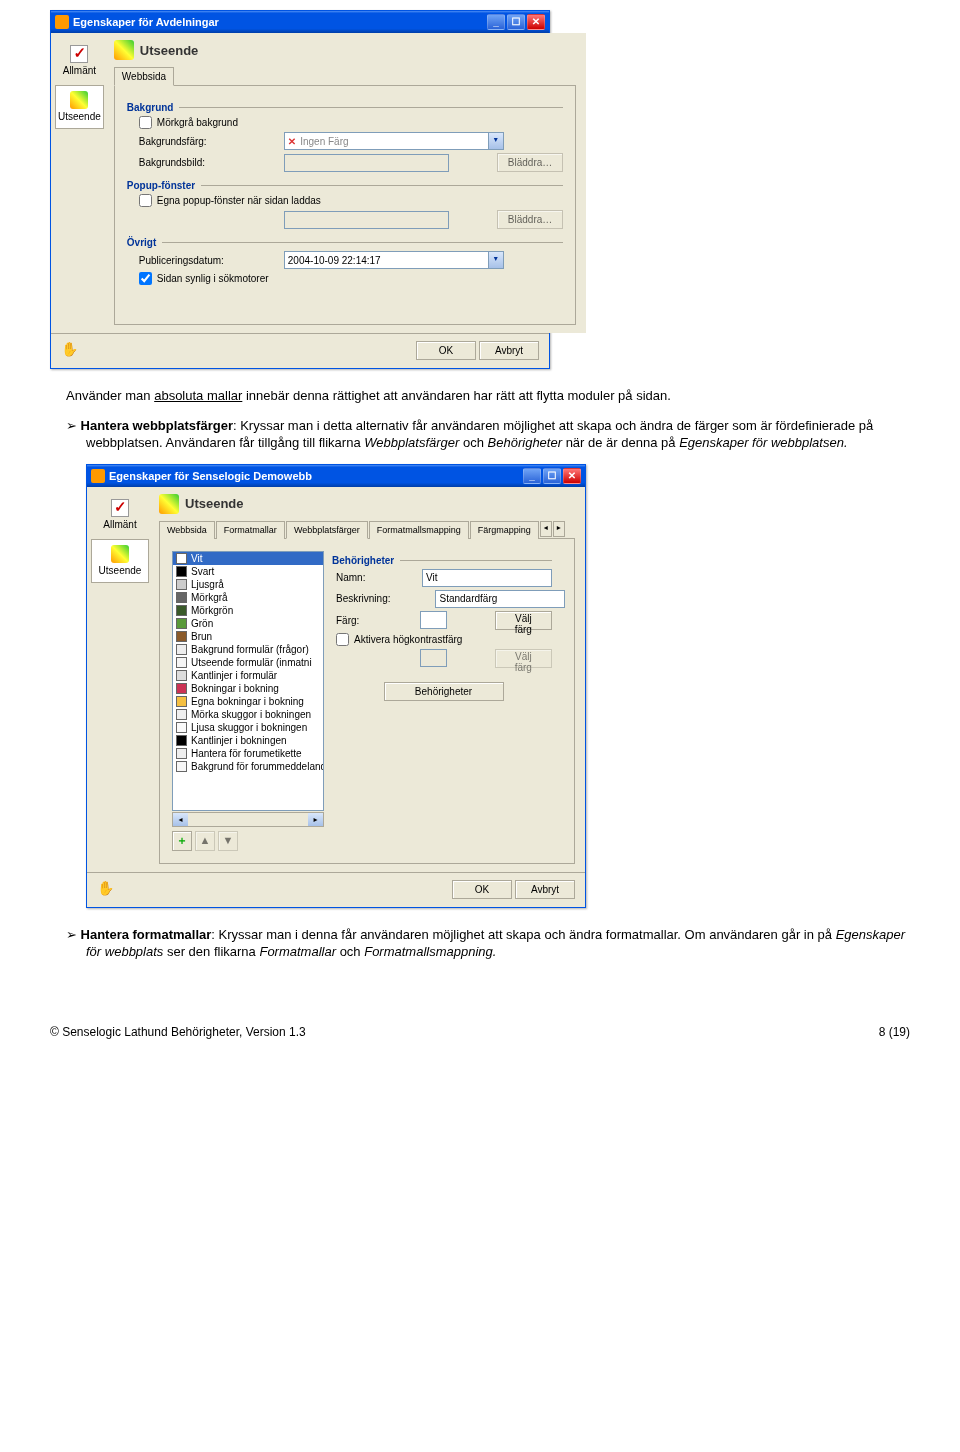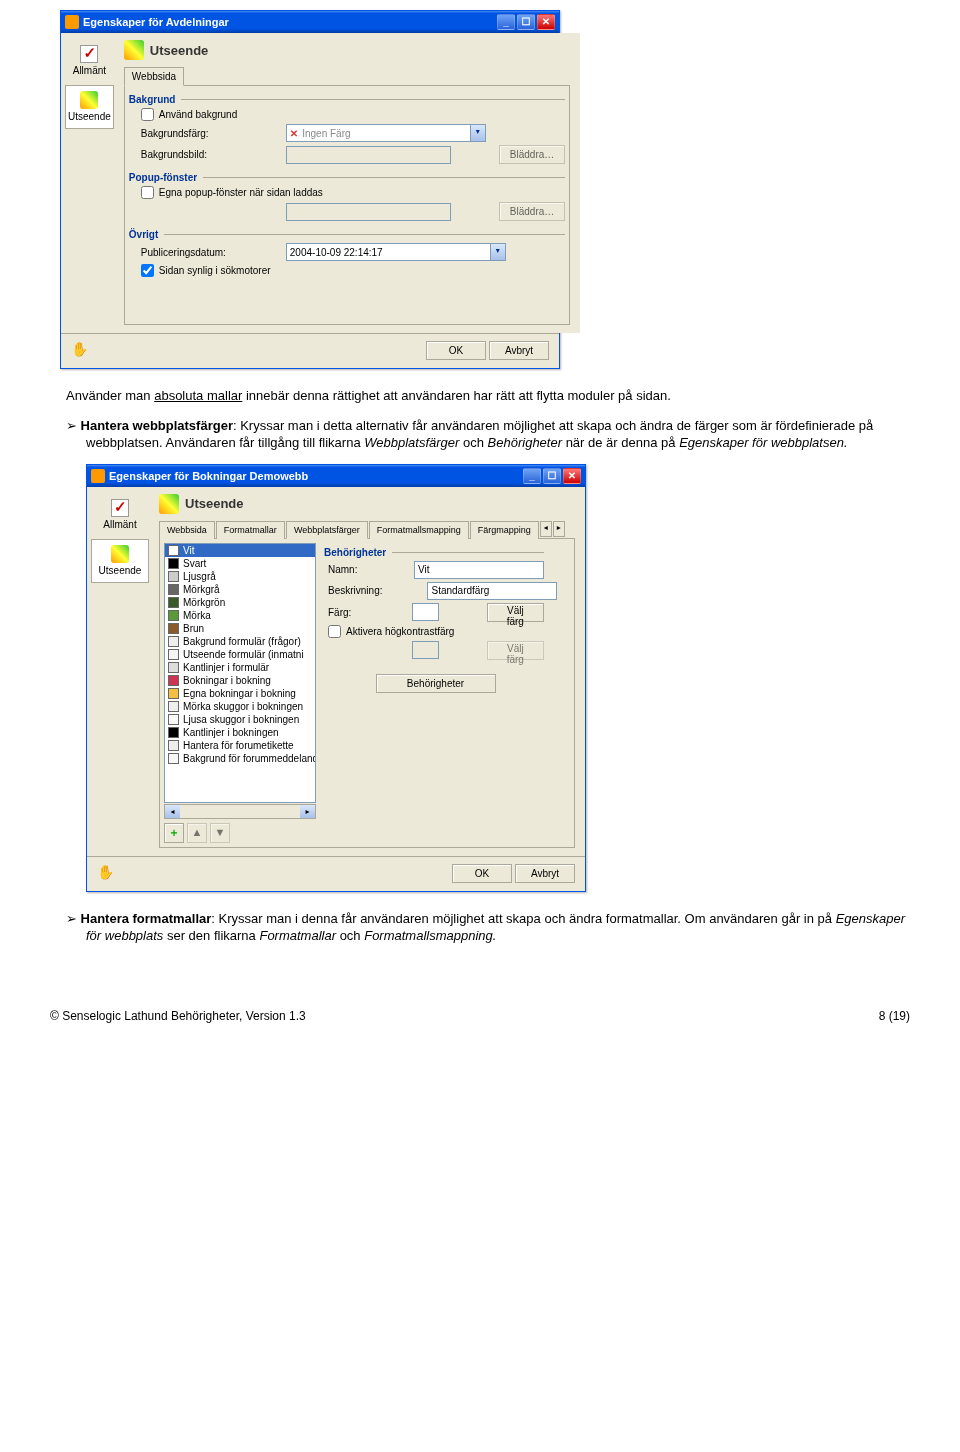--- a/index.html
+++ b/index.html
@@ -20,21 +20,21 @@
 .nicon.check { background: #fff; border: 1px solid #999; position: relative; }
 .nicon.check:after { content:"✓"; color:#c00; font-weight:bold; position:absolute; left:2px; top:-2px; font-size:15px; }
 .nicon.brush { background: linear-gradient(45deg,#f90,#ff3 50%,#3c3); border-radius: 3px; }
 .mainpane { flex: 1; background: #ece9d8; padding: 7px 10px 8px 6px; position: relative; }
 .paneheader { display: flex; align-items: center; margin-bottom: 6px; font-size: 13px; font-weight: bold; color: #333; }
 .paneheader .picon { width: 20px; height: 20px; margin-right: 6px; background: linear-gradient(45deg,#f90,#ff3 50%,#3c3); border-radius: 3px; }
 .tabrow { display: flex; position: relative; bottom: -1px; z-index: 2; font-size: 10px; }
 .tab { background: #ece9d8; border: 1px solid #aca899; border-bottom: none; padding: 3px 7px; margin-right: 1px; }
 .tab.sel { background: #ece9d8; position: relative; border-bottom: 1px solid #ece9d8; }
 .tabscroll { width: 12px; height: 16px; background: #ece9d8; border: 1px solid #aca899; text-align: center; line-height: 12px; font-size: 8px; margin-right: 1px; }
-.tabpane { border: 1px solid #aca899; background: #ece9d8; padding: 4px; min-height: 240px; font-size: 10px; }
+.tabpane { border: 1px solid #aca899; background: #ece9d8; padding: 12px; min-height: 240px; font-size: 10px; }
 .grouplabel { color: #003399; font-weight: bold; font-size: 10px; margin: 4px 0 2px; display: flex; align-items: center; }
 .grouplabel:after { content:""; flex:1; height:1px; background:#aca899; margin-left:6px; }
 .formrow { display: flex; align-items: center; margin: 3px 0 3px 12px; gap: 45px; }
 .formrow label { width: 100px; font-size: 10px; }
 .txt { background: #fff; border: 1px solid #7f9db9; height: 18px; padding: 1px 3px; font-size: 10px; }
 .txt.disabled { background: #ece9d8; color: #888; }
 .btn { background: #ece9d8; border: 1px solid #aca899; padding: 1px 10px; font-size: 10px; height: 19px; margin-left: 3px; box-shadow: inset 1px 1px #fff; }
 .chk { display: flex; align-items: center; margin: 3px 0 3px 12px; font-size: 10px; }
 .chk input { margin-right: 5px; }
 .dropdown { background:#fff; border:1px solid #7f9db9; height:18px; display:flex; align-items:center; font-size:10px; }
@@ -57,21 +57,21 @@
 .dlgfoot .hand:before { content:"✋"; color:#003399; font-size:14px; }
 .para { font-family: Verdana, Arial, sans-serif; font-size: 13px; line-height:1.35; margin: 10px 0 12px 36px; text-indent:-20px; }
 .para.first { margin-left: 36px; }
 .bull:before { content:"➢ "; font-family: Arial; }
 .underline { text-decoration: underline; }
 .footer { display:flex; justify-content:space-between; font-size:12px; margin-top:60px; padding-top:4px; }
 </style>
 </head>
 <body>
 
-<div class="dlg" style="margin-left:10px;">
+<div class="dlg" style="margin-left:0;">
   <div class="titlebar">
     <span class="ticon"></span>
     <span class="ttitle">Egenskaper för Avdelningar</span>
     <div class="winbtns">
       <div class="winbtn min">_</div>
       <div class="winbtn max">☐</div>
       <div class="winbtn close">✕</div>
     </div>
   </div>
   <div class="dlgbody">
@@ -90,25 +90,25 @@
         <span class="picon"></span>
         <span>Utseende</span>
       </div>
       <div class="tabrow">
         <div class="tab sel">Webbsida</div>
       </div>
       <div class="tabpane">
         <div class="grouplabel">Bakgrund</div>
         <div class="chk">
             <input type="checkbox" style="">
-            <span>Använd bakgrund</span>
+            <span>Mörkgrå bakgrund</span>
           </div>
         <div class="formrow">
           <label>Bakgrundsfärg:</label>
-          <div class="dropdown" style="width:200px">
+          <div class="dropdown" style="width:220px">
             <span class="nofill">Ingen Färg</span>
             <div class="ddarrow">▾</div>
           </div>
         </div>
         <div class="formrow">
           <label>Bakgrundsbild:</label>
           <input class="txt disabled" style="width: 165px;">
           <button class="btn" style="opacity:.6">Bläddra…</button>
         </div>
 
@@ -149,21 +149,21 @@
   <span>Använder man </span><span class="underline">absoluta mallar</span><span> innebär denna rättighet att användaren har rätt att flytta moduler på sidan.</span>
 </p>
 
 <p class="para bull">
   <b>Hantera webbplatsfärger</b><span>: Kryssar man i detta alternativ får användaren möjlighet att skapa och ändra de färger som är fördefinierade på webbplatsen. Användaren får tillgång till flikarna </span><i>Webbplatsfärger</i><span> och </span><i>Behörigheter</i><span> när de är denna på </span><i>Egenskaper för webbplatsen.</i>
 </p>
 
 <div class="dlg" style="margin-left:36px;">
   <div class="titlebar">
     <span class="ticon"></span>
-    <span class="ttitle">Egenskaper för Bokningar Demowebb</span>
+    <span class="ttitle">Egenskaper för Senselogic Demowebb</span>
     <div class="winbtns">
       <div class="winbtn min">_</div>
       <div class="winbtn max">☐</div>
       <div class="winbtn close">✕</div>
     </div>
   </div>
   <div class="dlgbody">
     <div class="sidenav">
       <div class="navitem">
         <span class="nicon check"></span>
@@ -201,21 +201,21 @@
                   <span class="swatch" style="background: rgb(204, 204, 204);"></span>
                   <span>Ljusgrå</span>
                 </div><div class="item">
                   <span class="swatch" style="background: rgb(102, 102, 102);"></span>
                   <span>Mörkgrå</span>
                 </div><div class="item">
                   <span class="swatch" style="background: rgb(58, 90, 42);"></span>
                   <span>Mörkgrön</span>
                 </div><div class="item">
                   <span class="swatch" style="background: rgb(90, 154, 58);"></span>
-                  <span>Mörka</span>
+                  <span>Grön</span>
                 </div><div class="item">
                   <span class="swatch" style="background: rgb(138, 90, 42);"></span>
                   <span>Brun</span>
                 </div><div class="item">
                   <span class="swatch" style="background: rgb(238, 238, 238);"></span>
                   <span>Bakgrund formulär (frågor)</span>
                 </div><div class="item">
                   <span class="swatch" style="background: rgb(245, 245, 245);"></span>
                   <span>Utseende formulär (inmatni</span>
                 </div><div class="item">

